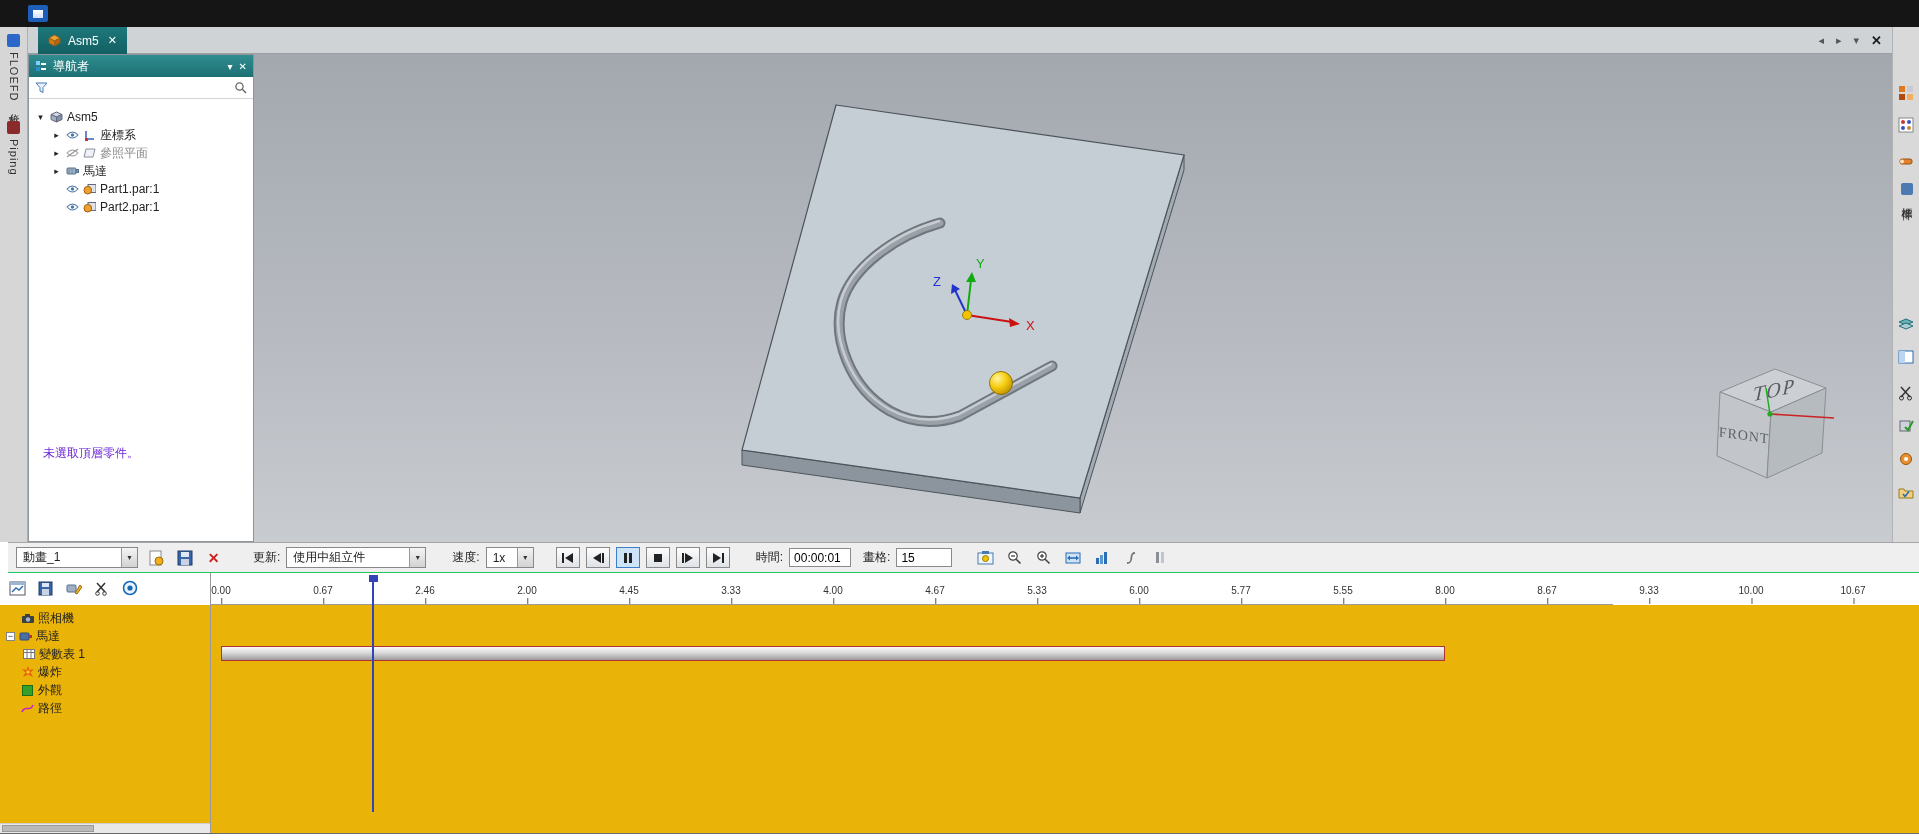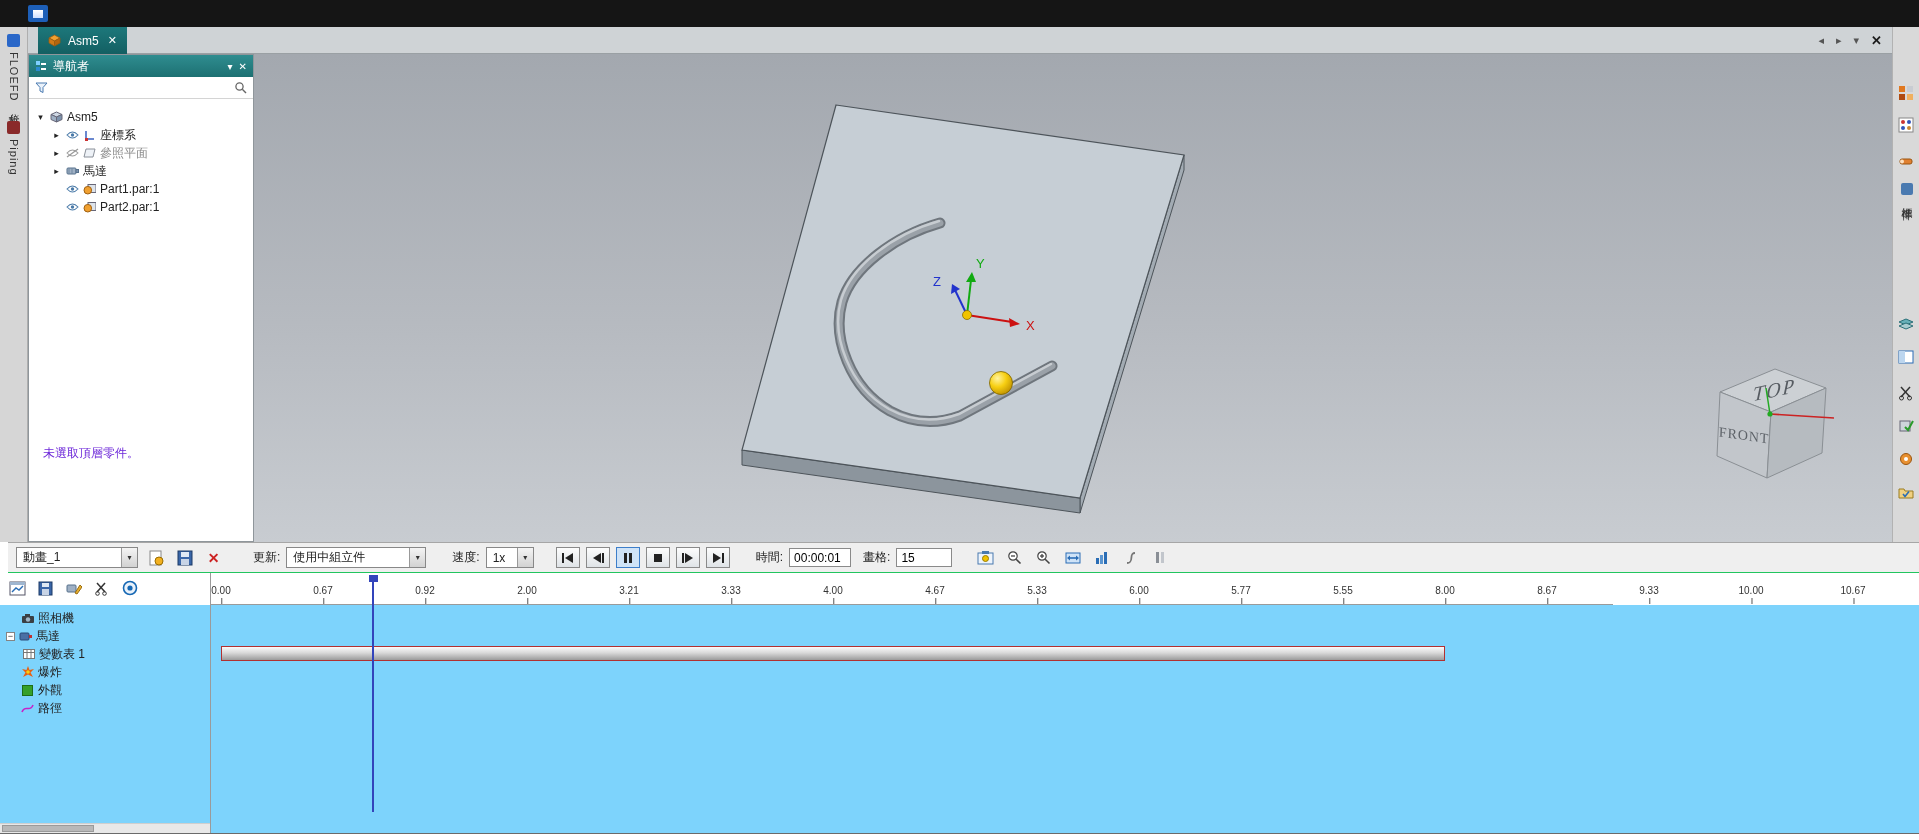--- a/index.html
+++ b/index.html
@@ -76,21 +76,21 @@
 
   
   .tl-toolbar { position:absolute; left:0; top:573px; width:1613px; height:32px; background:#fff; }
   .tl-tools { position:absolute; left:6px; top:4px; display:flex; gap:5px; }
   .ruler { position:absolute; left:210px; right:0; top:0; bottom:0; border-left:1px solid #9a9a9a;
     border-bottom:1px solid #9a9a9a; }
   .tick { position:absolute; bottom:8px; transform:translateX(-50%); font-size:10px; color:#333; }
   .tick::after { content:""; position:absolute; left:50%; bottom:-8px; width:1px; height:6px; background:#555; }
 
   
-  .tl-body { position:absolute; left:0; top:605px; width:1919px; height:229px; background:#7dd3fc;
+  .tl-body { position:absolute; left:0; top:605px; width:1919px; height:229px; background:#eab308;
     border-bottom:1px solid #6a6a6a; }
   .tl-tree { position:absolute; left:0; top:4px; width:210px; }
   .tl-tracks { position:absolute; left:210px; right:0; top:0; bottom:0; border-left:1px solid #9a9a9a; }
   .track-bar { position:absolute; left:10px; top:41px; width:1224px; height:15px;
     background:linear-gradient(180deg,#fafafa,#d9d9d9 45%,#9b9b9b); border:1px solid #b23030; }
   .pm { width:9px; height:9px; border:1px solid #848484; background:#fff; font-size:9px; line-height:7px;
     text-align:center; color:#333; flex:none; }
   .pm.minus::before { content:"\2212"; }
   .hscroll { position:absolute; left:0; bottom:0; width:210px; height:10px; background:#e8e8e8;
     border-top:1px solid #cfcfcf; }
@@ -530,23 +530,23 @@
       <span class="tbtn">
         <svg width="16" height="16">
             <circle cx="8" cy="8" r="6.5" fill="#eaf2fb" stroke="#1668b4" stroke-width="1.6"></circle>
             <circle cx="8" cy="8" r="2.6" fill="#1668b4"></circle>
           </svg>
       </span>
     </div>
     <div class="ruler">
       <span class="tick" style="left:10px">0.00</span>
       <span class="tick" style="left:112px">0.67</span>
-      <span class="tick" style="left:214px">0.92</span>
+      <span class="tick" style="left:214px">2.46</span>
       <span class="tick" style="left:316px">2.00</span>
-      <span class="tick" style="left:418px">3.21</span>
+      <span class="tick" style="left:418px">4.45</span>
       <span class="tick" style="left:520px">3.33</span>
       <span class="tick" style="left:622px">4.00</span>
       <span class="tick" style="left:724px">4.67</span>
       <span class="tick" style="left:826px">5.33</span>
       <span class="tick" style="left:928px">6.00</span>
       <span class="tick" style="left:1030px">5.77</span>
       <span class="tick" style="left:1132px">5.55</span>
       <span class="tick" style="left:1234px">8.00</span>
       <span class="tick" style="left:1336px">8.67</span>
       <span class="tick" style="left:1438px">9.33</span>

